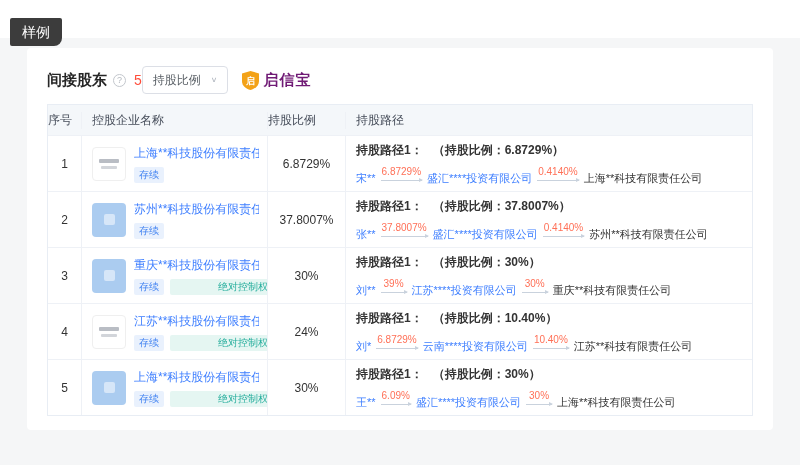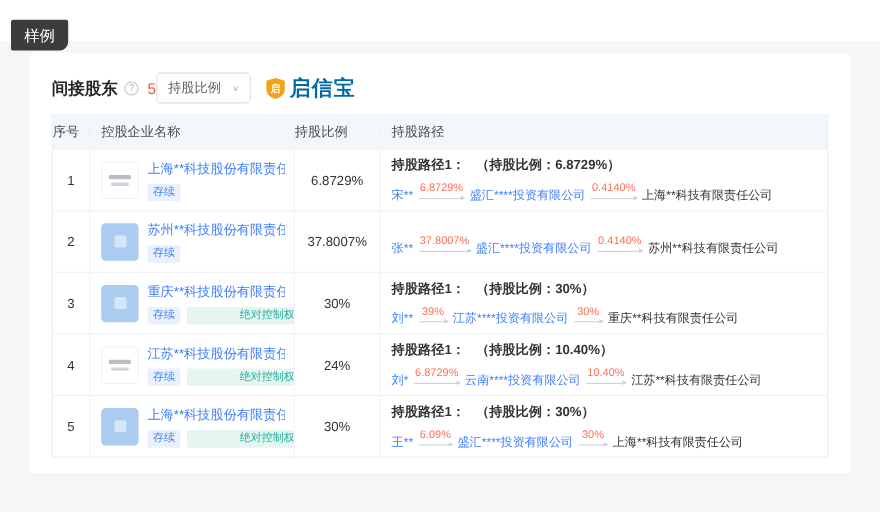--- a/index.html
+++ b/index.html
@@ -43,21 +43,21 @@
   .header-right { display: flex; align-items: center; }
   .filter-btn {
     display: flex; align-items: center;
     height: 28px; padding: 0 10px;
     border: 1px solid #dcdfe6; border-radius: 4px; background: #fff;
     font-size: 12px; color: #5a6066; cursor: pointer;
   }
   .filter-btn .chevron { margin-left: 10px; font-size: 9px; color: #b0b6bf; transform: scaleY(0.8); }
   .brand { display: flex; align-items: center; margin-left: 14px; }
   .brand-shield { width: 17px; height: 19px; margin-right: 4px; }
-  .brand-name { font-size: 19px; font-weight: bold; color: #0369a1; letter-spacing: 1px; font-family: Liberation Serif, serif; }
+  .brand-name { font-size: 15px; font-weight: bold; color: #701a75; letter-spacing: 1px; font-family: Liberation Serif, serif; }
 
   .table { border: 1px solid #e8edf4; }
   .thead, .trow {
     display: grid;
     grid-template-columns: 34px 186px 78px 1fr;
   }
   .thead {
     background: #f4f7fa; height: 30px; align-items: center;
     font-size: 12px; color: #454c59;
   }
@@ -191,20 +191,23 @@
             </span>
       <span class="company-info">
         <a class="company-link">苏州**科技股份有限责任公司</a>
         <span class="tags">
                 <span class="tag tag-status">存续</span>
               </span>
       </span>
     </div>
     <div class="td td-ratio">37.8007%</div>
     <div class="td td-path">
+      <div class="path-title">
+        <span>持股路径1：</span><span class="path-ratio">（持股比例：37.8007%）</span>
+      </div>
       <div class="chain">
               <span class="chain-node link">张**</span>
               <span class="arrow-wrap">
                 <span class="arrow-label">37.8007%</span>
                 <span class="arrow-line"></span>
               </span>
               <span class="chain-node link">盛汇****投资有限公司</span>
               <span class="arrow-wrap">
                 <span class="arrow-label">0.4140%</span>
                 <span class="arrow-line"></span>

